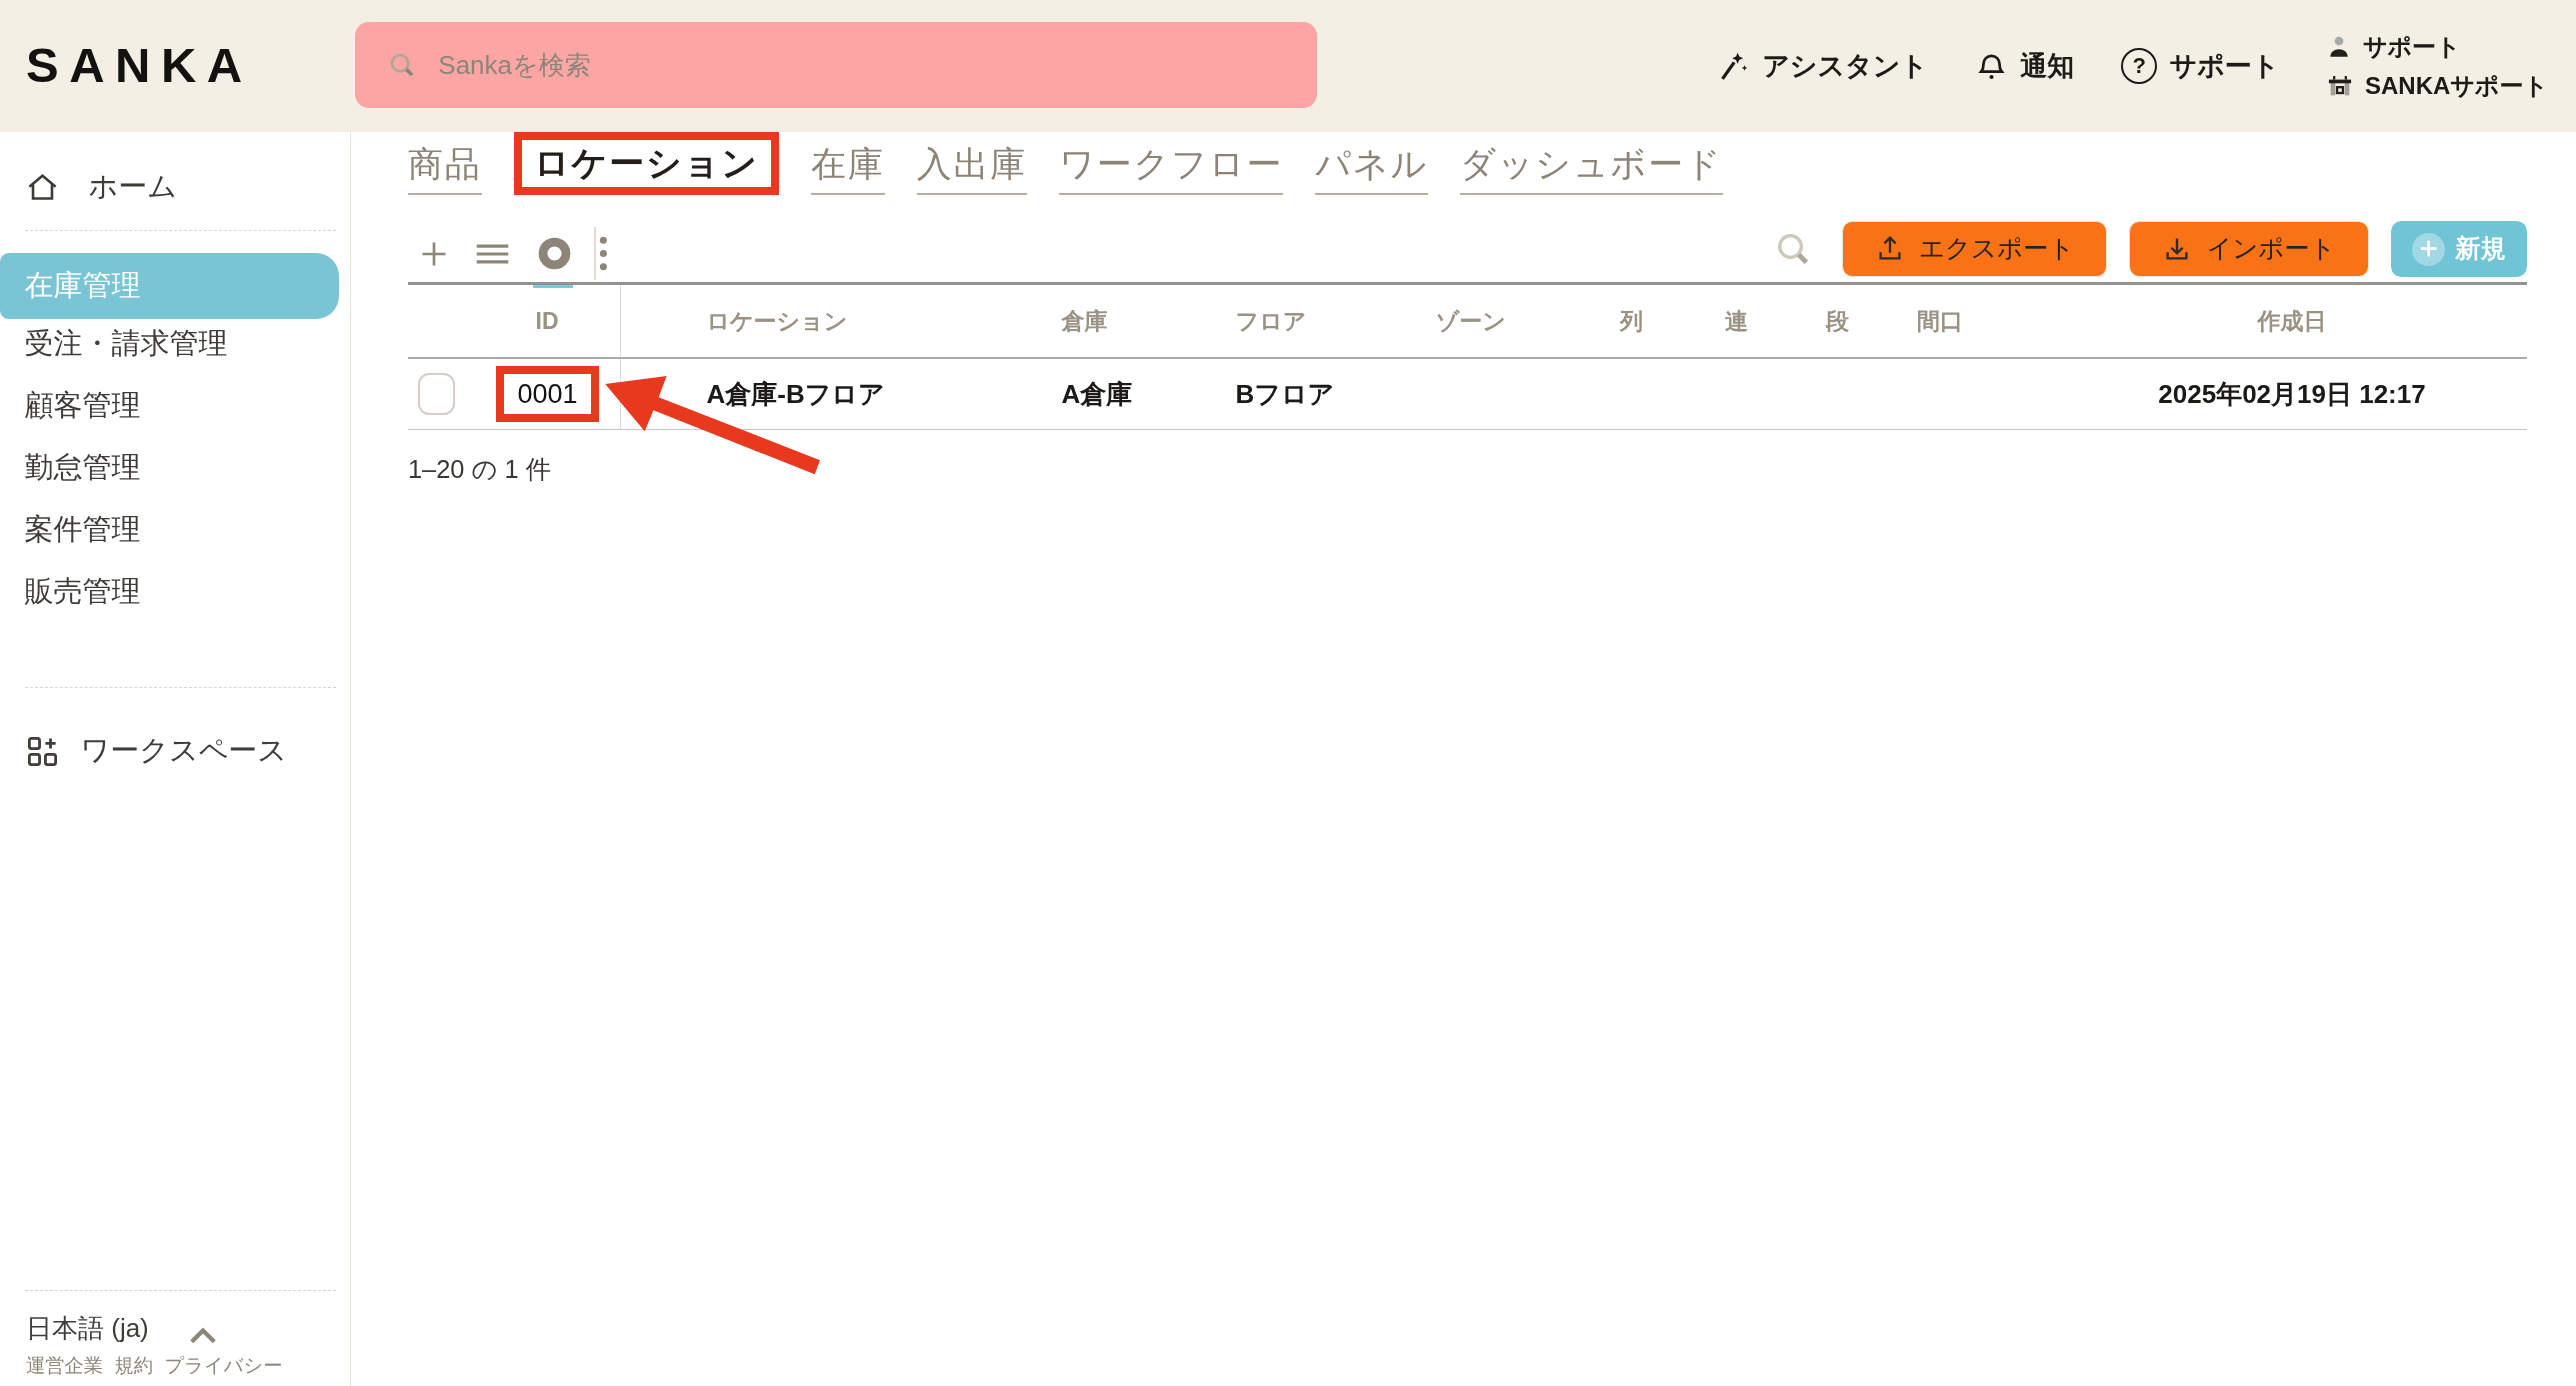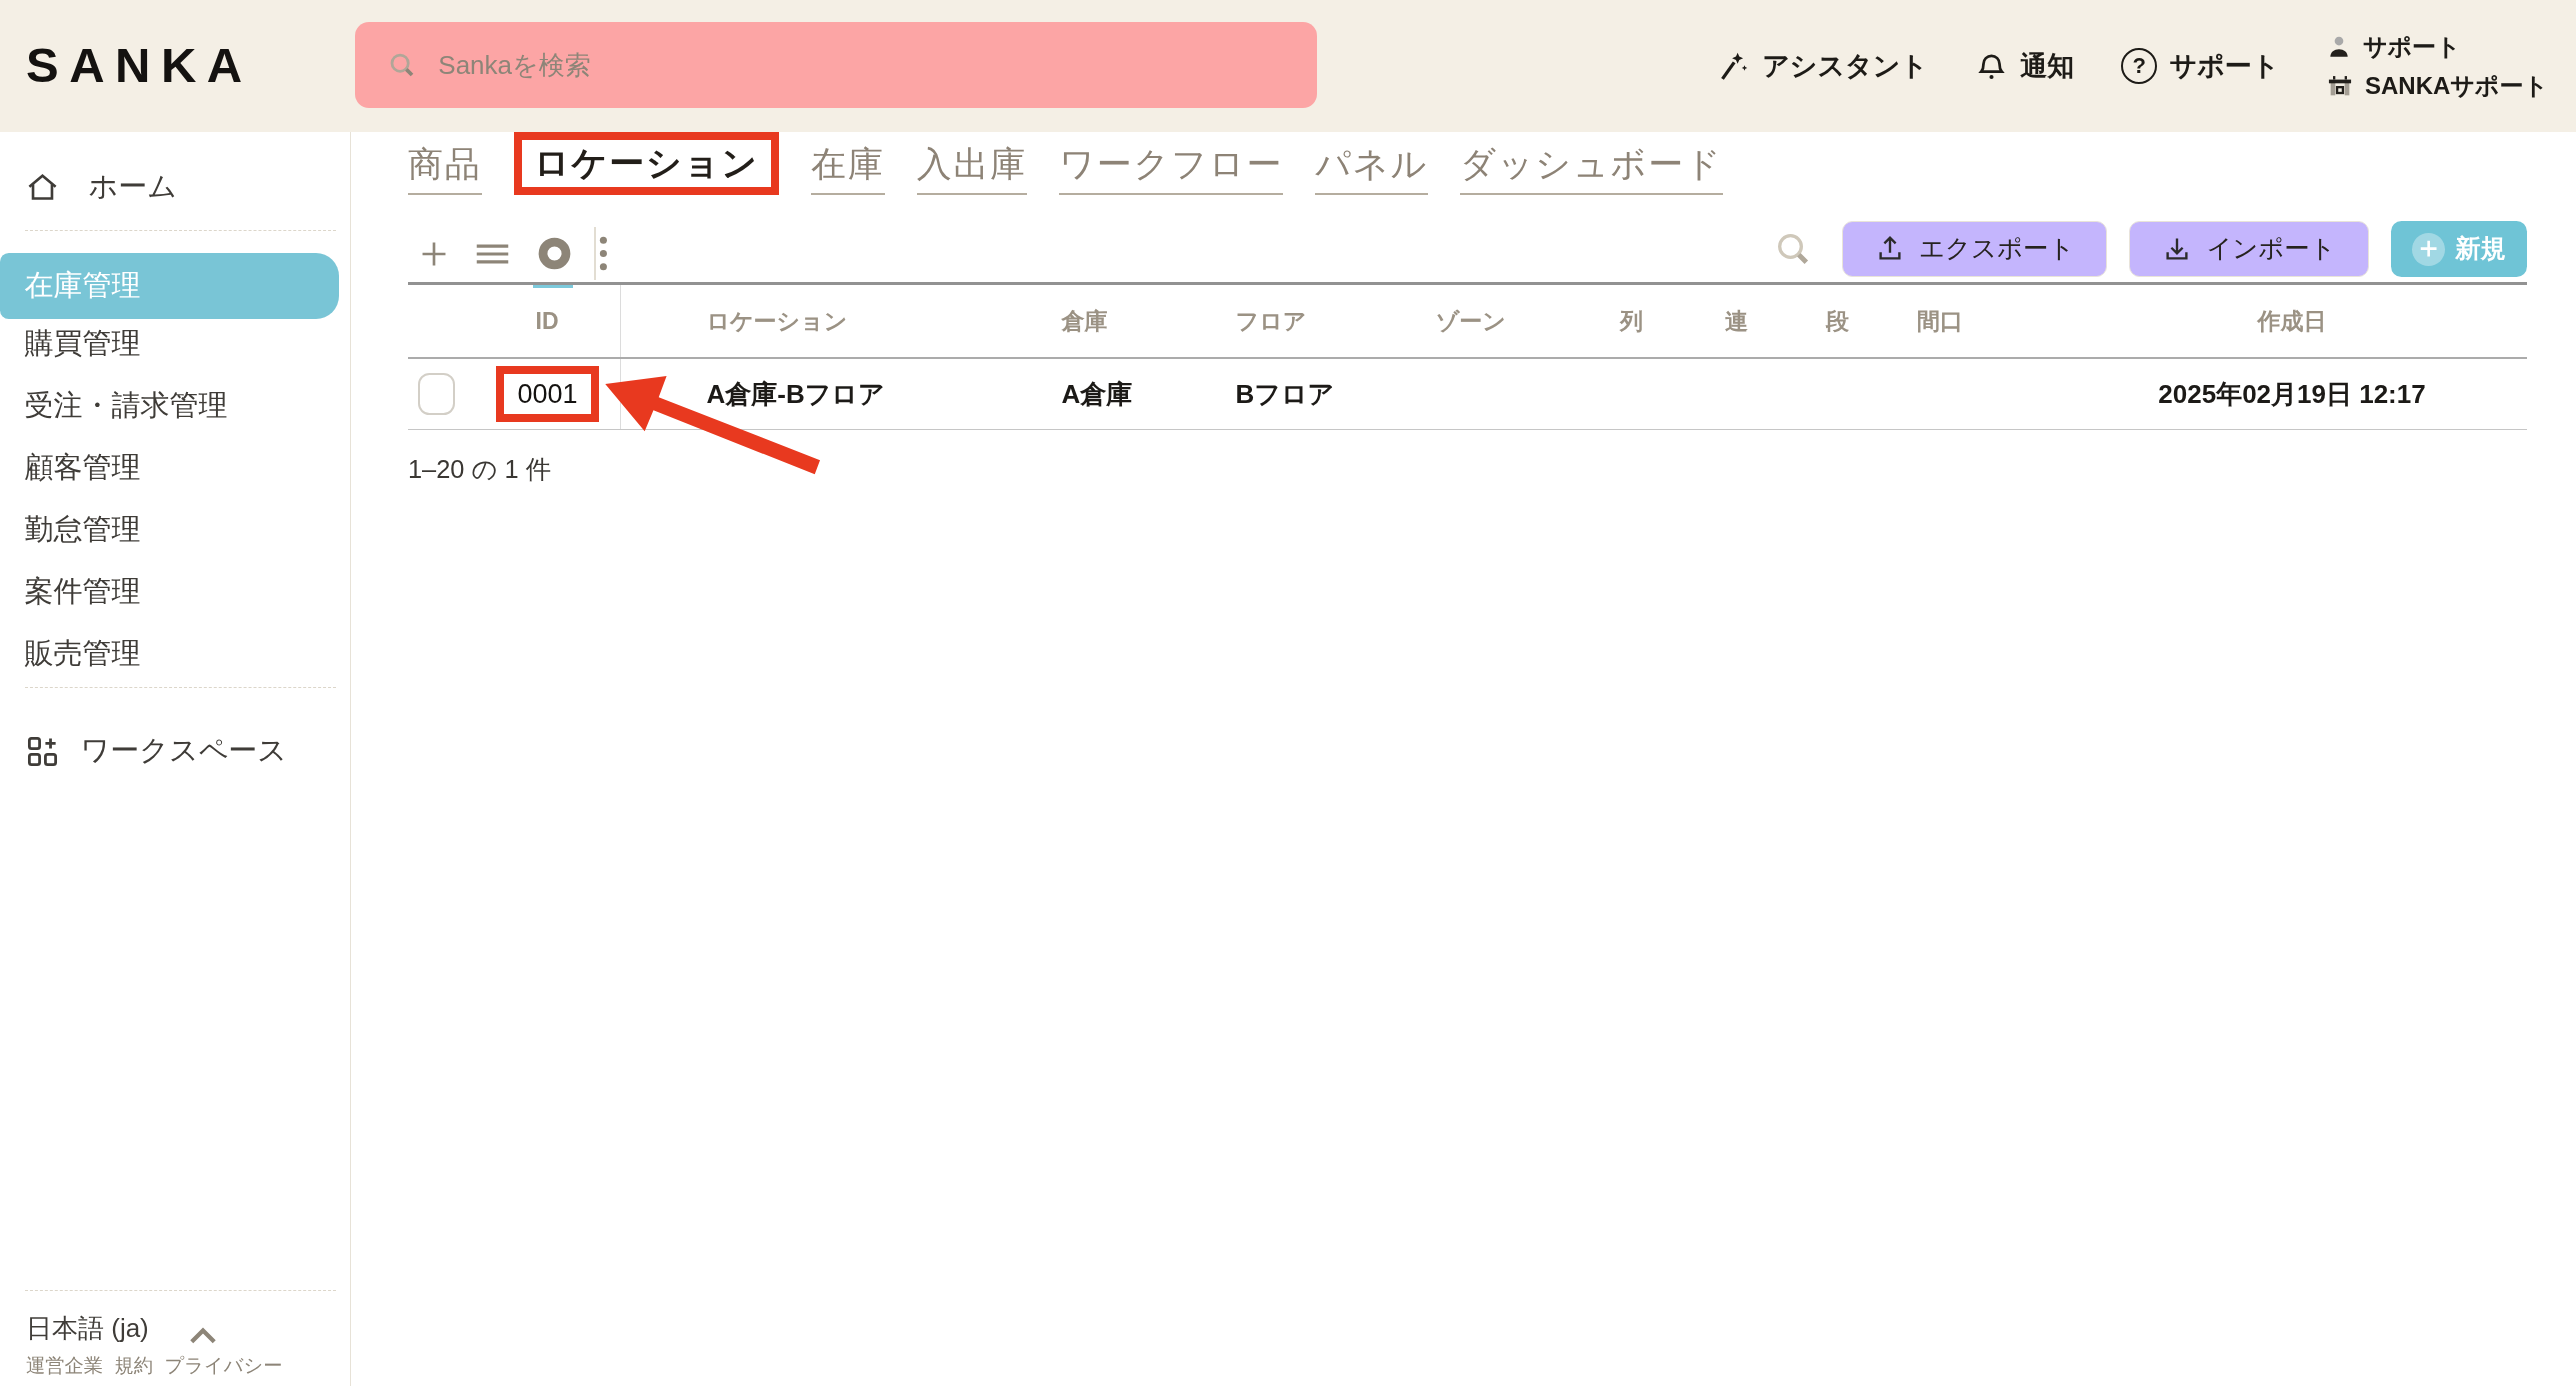--- a/index.html
+++ b/index.html
@@ -52,21 +52,21 @@
   .tab.selected{color:#221e19;font-weight:700;border:8.8px solid #e8391f;
        padding:1.8px 12.3px 3.5px;margin:-10.5px 0 0 0;}
 
   .view-tools{position:absolute;left:68px;top:102px;height:39px;display:flex;align-items:center;gap:26px;}
   .view-tools .ic{cursor:pointer;}
   .ring-wrap{position:relative;cursor:pointer;}
   .teal-bar{position:absolute;left:-2.6px;top:47px;width:40px;height:6.1px;background:#7cc9db;}
   .vdiv{position:absolute;left:243px;top:95px;width:1.8px;height:53px;background:#e2ddd2;}
 
   .action-tools{position:absolute;top:89px;right:49px;display:flex;align-items:center;gap:22px;}
-  .btn{height:56px;border-radius:10.5px;background:#c4b5fd;border:1.8px solid #e9e4d9;display:flex;
+  .btn{height:56px;border-radius:10.5px;background:#f97316;border:1.8px solid #e9e4d9;display:flex;
        align-items:center;justify-content:center;gap:14px;font-size:25.4px;color:#26231f;
        padding:0 32px;box-sizing:border-box;cursor:pointer;font-weight:500;}
   .btn.primary{background:#6fc4d6;border:none;color:#fff;font-weight:700;padding:0 21px;gap:10.5px;}
   .plus-circle{width:33px;height:33px;border-radius:50%;background:rgba(255,255,255,.35);
        display:flex;align-items:center;justify-content:center;}
 
   .grid-top{position:absolute;left:57px;top:150px;width:2119px;height:2.6px;background:#929292;}
   .data-table{position:absolute;left:57px;top:153px;width:2119px;border-collapse:collapse;
        table-layout:fixed;}
   .data-table th{height:70px;font-size:23px;font-weight:700;color:#9b9284;border-bottom:2.6px solid #ababab;}
@@ -163,23 +163,20 @@
     </span>
     <span>ホーム</span>
   </div>
   <div class="dash dash1"></div>
 
   <div class="active-pill">
     <span>在庫管理</span>
   </div>
 
   <div class="side-list">
-    <div class="side-item">
-      <span>購買管理</span>
-    </div>
     <div class="side-item">
       <span>受注・請求管理</span>
     </div>
     <div class="side-item">
       <span>顧客管理</span>
     </div>
     <div class="side-item">
       <span>勤怠管理</span>
     </div>
     <div class="side-item">

